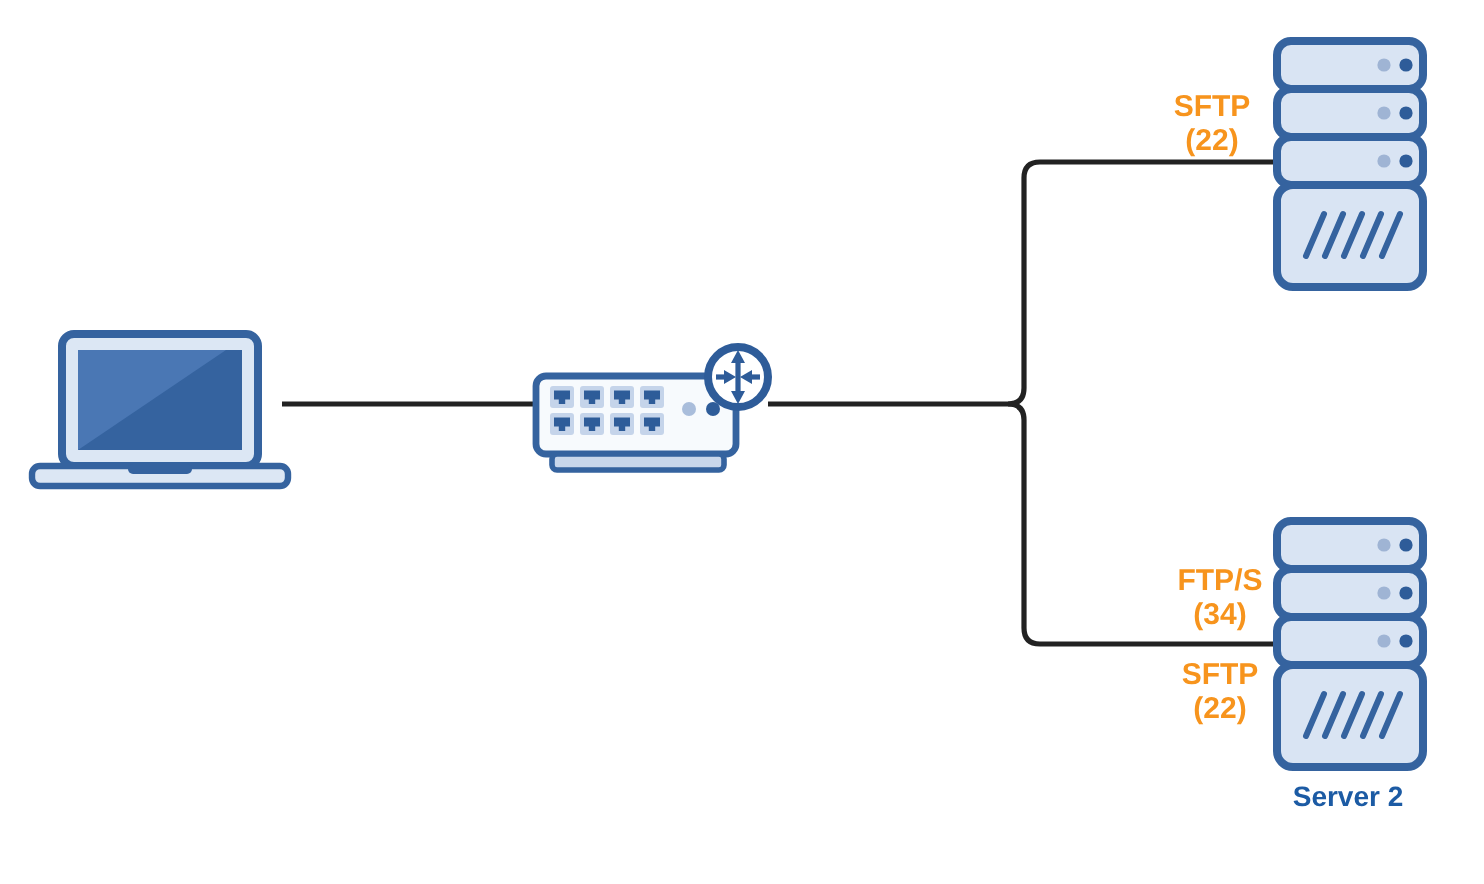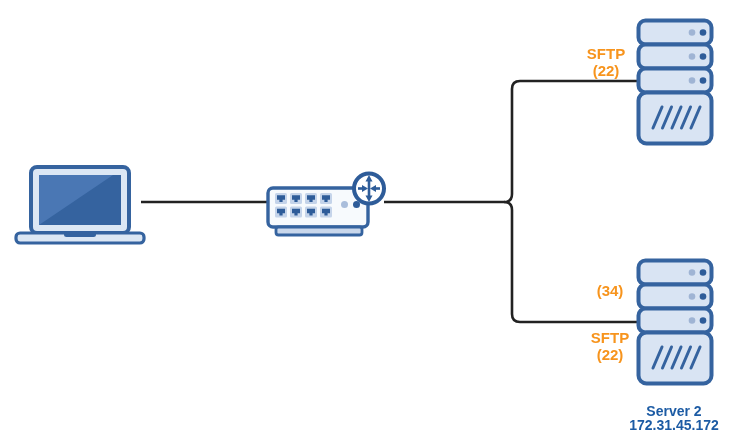--- a/index.html
+++ b/index.html
@@ -146,27 +146,27 @@
       </g>
     </svg>
   </div>
 
   <div class="label-proto" style="left:566px; top:45px;">
     <div>SFTP</div>
     <div>(22)</div>
   </div>
 
   <div class="label-proto" style="left:570px; top:282px;">
+    <div>FTP/S</div>
     <div>(34)</div>
   </div>
 
   <div class="label-proto" style="left:570px; top:329px;">
     <div>SFTP</div>
     <div>(22)</div>
   </div>
 
 
-  <div class="label-node" style="left:610px; top:404px;">
+  <div class="label-node" style="left:610px; top:391px;">
     <div>Server 2</div>
-    <div>172.31.45.172</div>
   </div>
 
 </div>
 
 </body></html>

